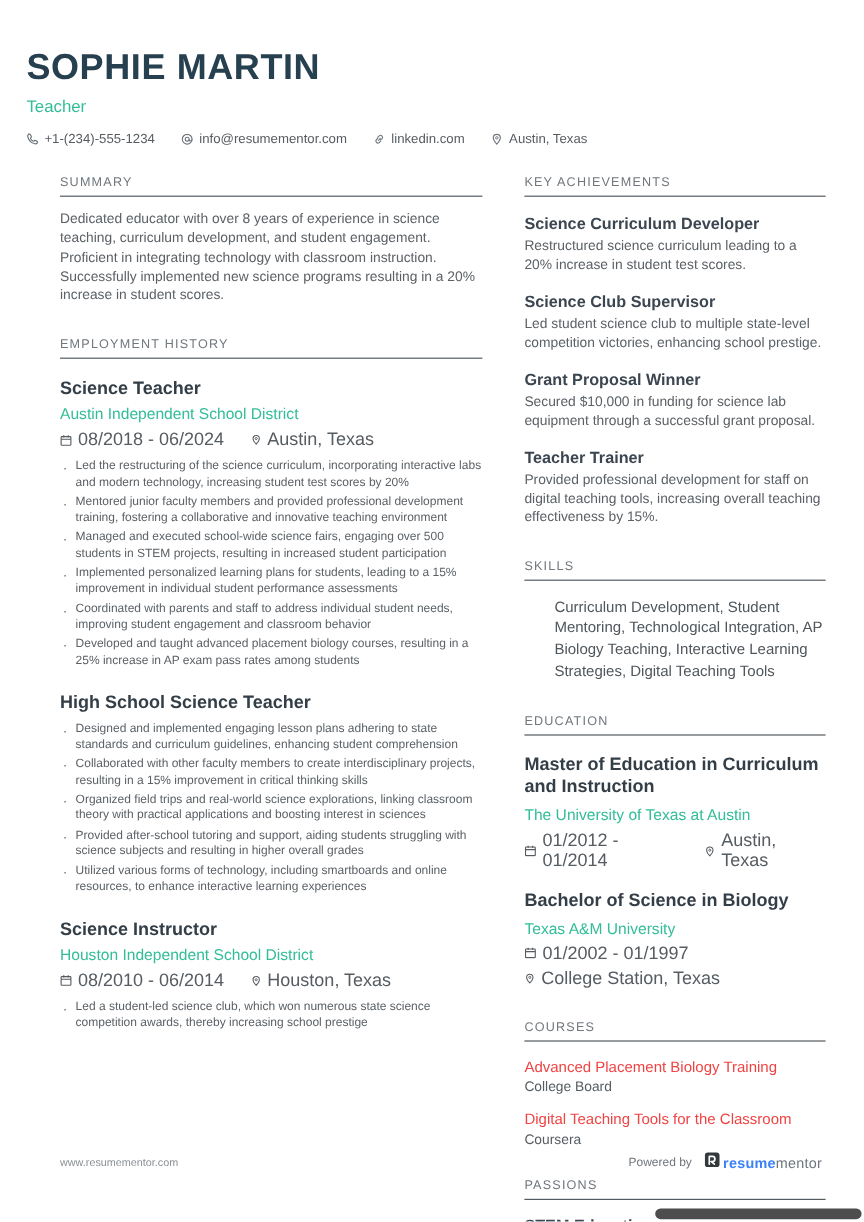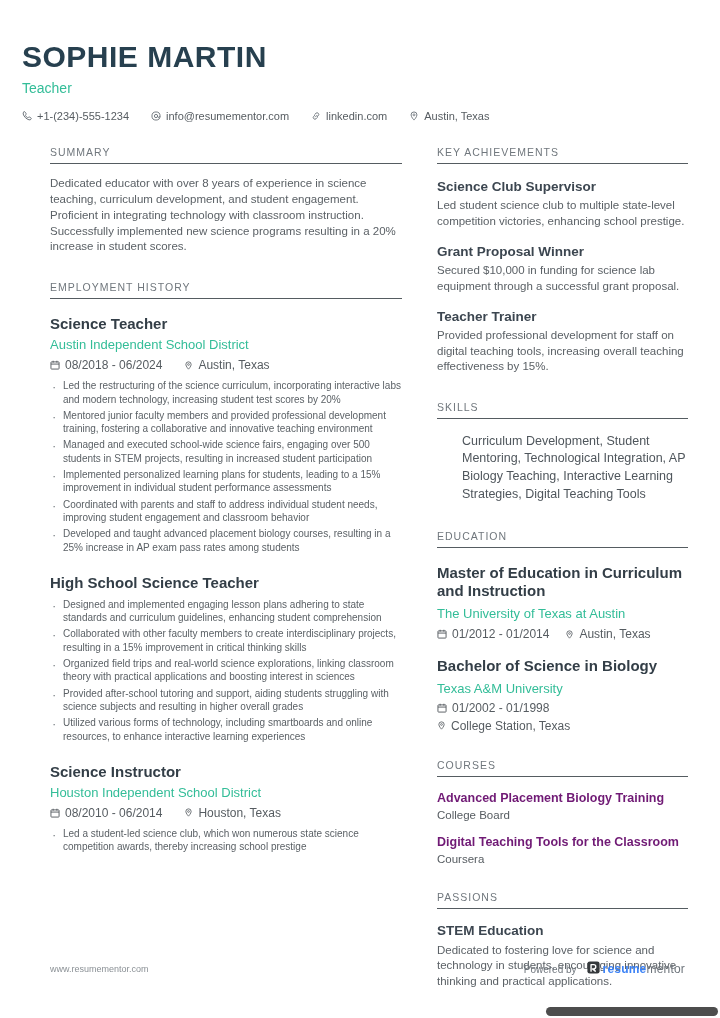--- a/index.html
+++ b/index.html
@@ -30,21 +30,21 @@
     text-transform:uppercase; padding-bottom:5px; border-bottom:1px solid #555c61;
   }
   section { margin-bottom:26px; }
 
   .summary-text { font-size:11.5px; line-height:1.38; color:#5b6166; margin-top:12px; }
 
   
   .job { margin-top:16px; }
   .job-title3 { font-size:15px; font-weight:600; color:#333e47; }
   .company { font-size:13px; color:#33bd98; margin-top:5px; font-weight:500; }
-  .meta-row { display:flex; gap:22px; margin-top:6px; font-size:12px; color:#565c61; }
+  .meta-row { display:flex; gap:22px; margin-top:6px; font-size:15px; color:#565c61; }
   .meta { display:flex; align-items:center; gap:5px; }
   .meta svg { display:block; flex:none; }
   .inline-head { display:flex; align-items:center; justify-content:space-between; margin-top:5px; }
   .inline-head .company { margin-top:0; }
   .bullets { list-style:none; margin-top:7px; }
   .bullets li {
     position:relative; padding-left:13px; font-size:10px; line-height:1.33;
     color:#5b6166; margin-bottom:3px;
   }
   .bullets li::before { content:"·"; position:absolute; left:2px; top:-1px; color:#7a8085; font-size:13px; }
@@ -55,21 +55,21 @@
   .ach-desc { font-size:11.5px; line-height:1.35; color:#5b6166; margin-top:4px; }
   .skills-text { font-size:12.5px; line-height:1.42; color:#4f565c; margin-top:14px;margin-left:25px; }
 
   .degree { margin-top:16px; }
   .degree-title { font-size:15px; font-weight:600; color:#333e47; line-height:1.25; }
   .school { font-size:13px; color:#33bd98; margin-top:5px; font-weight:500; }
   .degree .meta-row { gap:16px; }
   .meta-row.stack { margin-top:5px; }
 
   .course { margin-top:14px; }
-  .course-title { font-size:12.5px; color:#701a75; font-weight:700; }
+  .course-title { font-size:12.5px; color:#ef4444; font-weight:400; }
   .course-provider { font-size:11.5px; color:#565c61; margin-top:4px; }
 
   .passion-title { font-size:13.5px; font-weight:600; color:#3c4650; margin-top:14px; }
   .passion-desc { font-size:11.5px; line-height:1.35; color:#5b6166; margin-top:5px; }
 
   
   .footer {
     position:absolute; left:50px; right:35px; bottom:40px;
     display:flex; justify-content:space-between; align-items:center;
   }
@@ -218,20 +218,24 @@
           </ul>
         </article>
       </section>
     </div>
 
     <div class="col-right">
 
       <section>
         <h2 class="sec-heading">KEY ACHIEVEMENTS</h2>
         <div class="ach-item">
+          <h3 class="ach-title">Science Curriculum Developer</h3>
+          <p class="ach-desc">Restructured science curriculum leading to a 20% increase in student test scores.</p>
+        </div>
+        <div class="ach-item">
           <h3 class="ach-title">Science Club Supervisor</h3>
           <p class="ach-desc">Led student science club to multiple state-level competition victories, enhancing school prestige.</p>
         </div>
         <div class="ach-item">
           <h3 class="ach-title">Grant Proposal Winner</h3>
           <p class="ach-desc">Secured $10,000 in funding for science lab equipment through a successful grant proposal.</p>
         </div>
         <div class="ach-item">
           <h3 class="ach-title">Teacher Trainer</h3>
           <p class="ach-desc">Provided professional development for staff on digital teaching tools, increasing overall teaching effectiveness by 15%.</p>
@@ -275,21 +279,21 @@
           <h3 class="degree-title">Bachelor of Science in Biology</h3>
           <div class="school">Texas A&amp;M University</div>
           <div class="meta-row stack">
             <span class="meta">
               <span>
                   <svg width="10" height="10" viewBox="0 0 16 16">
                     <rect x="1.5" y="3" width="13" height="11.5" rx="1" fill="none" stroke="#565c61" stroke-width="1.5"></rect>
                     <path d="M1.5 6.5h13M5 1.2v3M11 1.2v3" stroke="#565c61" stroke-width="1.5"></path>
                   </svg>
                 </span>
-              <span>01/2002 - 01/1998</span>
+              <span>01/2002 - 01/1997</span>
             </span>
           </div>
           <div class="meta-row" style="margin-top:4px;">
             <span class="meta">
               <span>
                   <svg width="9" height="11" viewBox="0 0 16 16">
                     <path d="M8 1.5A4.7 4.7 0 0 0 3.3 6.2c0 3.4 4.7 8.3 4.7 8.3s4.7-4.9 4.7-8.3A4.7 4.7 0 0 0 8 1.5z" fill="none" stroke="#565c61" stroke-width="1.5"></path>
                     <circle cx="8" cy="6.2" r="1.6" fill="none" stroke="#565c61" stroke-width="1.3"></circle>
                   </svg>
                 </span>

